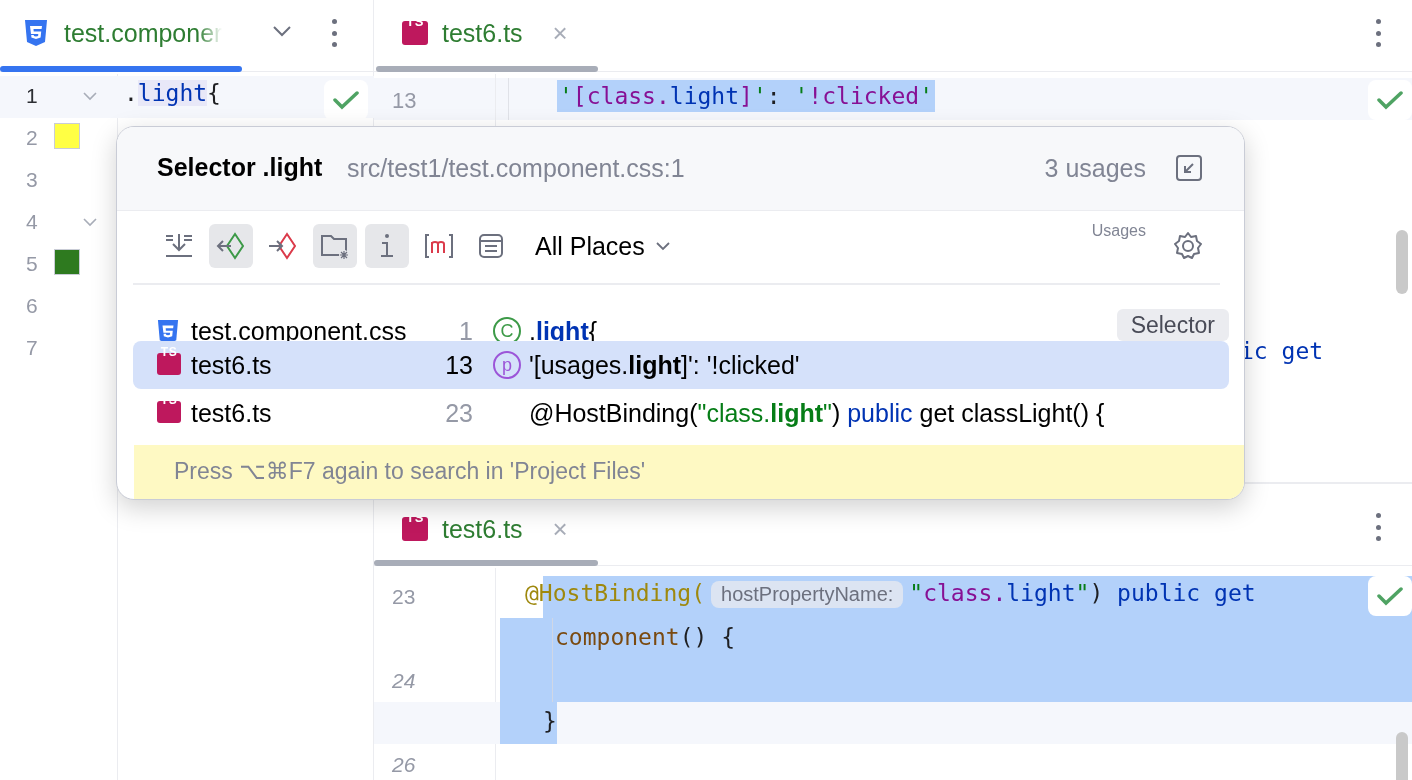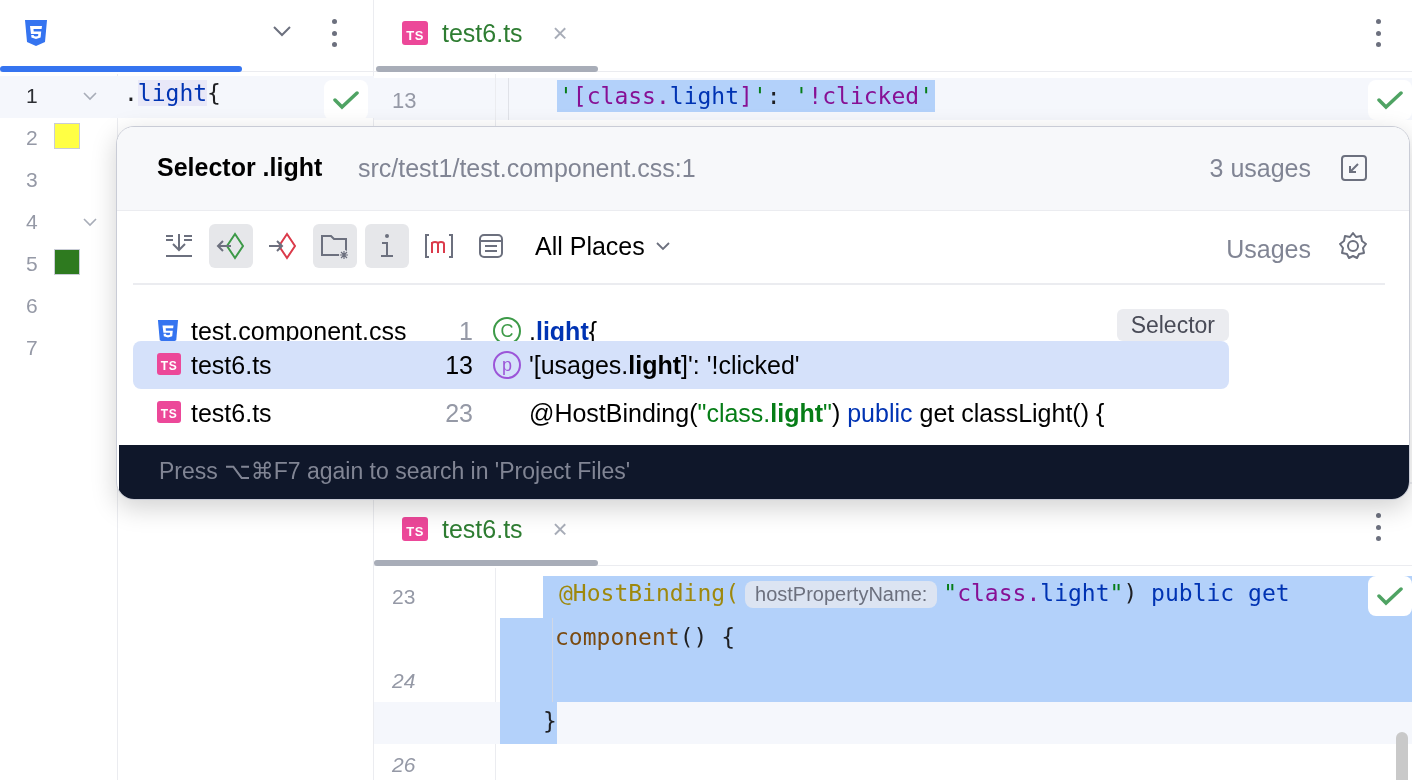--- a/index.html
+++ b/index.html
@@ -6,21 +6,21 @@
   html, body { width: 1412px; height: 780px; overflow: hidden; background: #ffffff; }
   body { position: relative; font-family: "Liberation Sans", sans-serif; color: #1e1f22; }
   .mono { font-family: "DejaVu Sans Mono", "Liberation Mono", monospace; }
 
   
   #left-pane { position: absolute; left: 0; top: 0; width: 374px; height: 780px; border-right: 1px solid #ebecf0; }
   .tabbar { position: absolute; left: 0; top: 0; height: 72px; width: 100%; border-bottom: 1px solid #ebecf0; background: #fff; }
   .tab { position: absolute; display: flex; align-items: center; height: 66px; top: 0; }
   .tab-label { font-size: 25px; color: #2e7d32; white-space: nowrap; }
   .icon-css { width: 24px; height: 26px; margin-right: 16px; }
-  .icon-ts { width: 26px; height: 24px; background: #ec4899; color: #fff; border-radius: 3px; font-size: 13px; font-weight: bold; display: flex; align-items: flex-end; justify-content: center; padding-bottom: 2px; margin-right: 14px; letter-spacing: 0.5px; }
+  .icon-ts { width: 26px; height: 24px; background: #be185d; color: #fff; border-radius: 3px; font-size: 13px; font-weight: bold; display: flex; align-items: flex-end; justify-content: center; padding-bottom: 16px; margin-right: 14px; letter-spacing: 0.5px; }
   .tab-underline { position: absolute; left: 0; top: 66px; width: 242px; height: 6px; background: #3574f0; border-radius: 3px; }
   .tab-scroll { position: absolute; height: 6px; background: #a8adb8; border-radius: 3px; }
   .kebab { position: absolute; width: 6px; height: 28px; display: flex; flex-direction: column; justify-content: space-between; align-items: center; }
   .kebab span { width: 5px; height: 5px; border-radius: 50%; background: #6c707e; display: block; }
   .close-x { color: #a8adb8; font-size: 26px; margin-left: 30px; }
 
   .gutter { position: absolute; left: 0; top: 74px; width: 118px; height: 706px; border-right: 1px solid #ebecf0; }
   .line-no { position: absolute; left: 26px; font-size: 21px; color: #9599a6; font-family: "Liberation Sans", sans-serif; }
   .line-no.cur { color: #2c2e33; }
   .fold { position: absolute; left: 82px; width: 16px; height: 16px; }
@@ -37,55 +37,56 @@
   .sel { background: #b3d1fa; }
   .c-str-green { color: #067d17; }
   .c-purple { color: #871094; }
   .c-blue { color: #0033b3; }
   .c-annot { color: #9e880d; }
   .c-brown { color: #7a4a10; }
   .vscroll { position: absolute; right: 4px; width: 12px; background: #c9c9c9; border-radius: 6px; }
   .inlay { display: inline-block; background: #dce4f2; color: #6c707e; font-family: "Liberation Sans", sans-serif; font-size: 20px; border-radius: 8px; padding: 2px 10px; margin: 0 6px; }
 
   
-  #popup { position: absolute; left: 116px; top: 126px; width: 1294px; height: 374px; background: #fff; border: 1px solid #c9ccd6; border-radius: 18px; box-shadow: 0 8px 26px rgba(0,0,0,0.18); overflow: hidden; }
+  #popup { position: absolute; left: 116px; top: 126px; width: 1129px; height: 374px; background: #fff; border: 1px solid #c9ccd6; border-radius: 18px; box-shadow: 0 8px 26px rgba(0,0,0,0.18); overflow: hidden; }
   .popup-header { position: absolute; left: 0; top: 0; width: 100%; height: 84px; background: #f7f8fa; border-bottom: 1px solid #ebecf0; }
   .ph-title { position: absolute; left: 40px; top: 26px; font-size: 25px; font-weight: bold; color: #000; }
-  .ph-path { position: absolute; left: 241px; top: 27px; font-size: 25px; color: #818594; }
+  .ph-path { position: absolute; left: 230px; top: 27px; font-size: 25px; color: #818594; }
   .ph-count { position: absolute; right: 98px; top: 27px; font-size: 25px; color: #818594; }
   .ph-pin { position: absolute; right: 42px; top: 28px; width: 26px; height: 26px; border: 2px solid #6c707e; border-radius: 4px; }
   .toolbar { position: absolute; left: 40px; top: 96px; height: 46px; display: flex; align-items: center; }
   .tb-btn { width: 44px; height: 44px; border-radius: 6px; display: flex; align-items: center; justify-content: center; margin-right: 8px; }
   .tb-btn.on { background: #e6e7ea; }
   .scope { font-size: 25px; color: #000; margin-left: 14px; display: flex; align-items: center; }
   .scope .chev { margin-left: 10px; }
-  .tb-usages { position: absolute; right: 98px; top: 108px; font-size: 25px; color: #818594; }
+  .tb-usages { position: absolute; right: 98px; top: 95px; font-size: 16px; color: #818594; }
   .tb-gear { position: absolute; right: 40px; top: 103px; }
   .tb-sep { position: absolute; left: 16px; right: 24px; top: 156px; height: 2px; background: #ebecf0; }
   .result { position: absolute; left: 16px; width: 1096px; height: 48px; border-radius: 8px; }
   .result.selected { background: #d5e1fa; }
   .res-icon { position: absolute; left: 24px; top: 12px; }
   .res-file { position: absolute; left: 58px; top: 10px; font-size: 25px; color: #000; }
   .res-line { position: absolute; top: 10px; font-size: 25px; width: 40px; text-align: right; }
   .res-kind { position: absolute; left: 360px; top: 10px; width: 28px; height: 28px; border-radius: 50%; font-size: 18px; display:flex; align-items:center; justify-content:center; }
   .res-code { position: absolute; left: 396px; top: 10px; font-size: 25px; color: #000; white-space: pre; }
   .res-badge { position: absolute; right: 0; top: 2px; height: 32px; background: #ebecf0; border-radius: 6px; font-size: 23px; color: #494b57; padding: 3px 14px; }
-  .popup-footer { position: absolute; left: 2px; bottom: 0; width: 100%; height: 54px; background: #0f172a; }
+  .popup-footer { position: absolute; left: 17px; bottom: 0; width: 100%; height: 54px; background: #fef9c3; }
   .pf-text { position: absolute; left: 40px; top: 13px; font-size: 23px; color: #818594; }
 </style>
 </head>
 <body>
 
 <div id="left-pane">
   <div class="tabbar">
     <div class="tab" style="left:24px;">
       <svg class="icon-css" viewBox="0 0 24 26">
         <path d="M1 0h22l-2 22-9 4-9-4z" fill="#3574f0"></path>
         <path d="M6 6h12l-.4 3H9.5l.2 2.5h7.5l-.6 6-4.6 1.6-4.6-1.6-.2-2.6h2.6l.1 1 2.1.6 2.1-.6.2-2H7z" fill="#fff"></path>
       </svg>
+      <span class="tab-label" style="-webkit-mask-image: linear-gradient(90deg,#000 85%,transparent); mask-image: linear-gradient(90deg,#000 85%,transparent);">test.componer</span>
     </div>
     <svg style="position:absolute; left:272px; top:24px;" width="20" height="14" viewBox="0 0 20 14">
         <path d="M2 3l8 8 8-8" stroke="#6c707e" stroke-width="2" fill="none"></path>
       </svg>
     <div class="kebab" style="left:331px; top:19px;">
         <span></span>
         <span></span>
         <span></span>
       </div>
     <div class="tab-underline"></div>
@@ -171,21 +172,21 @@
     <span class="r-line-no" style="top:143px; color:#2c2e33;">25</span>
     <span class="r-line-no" style="top:185px;font-style:italic;">26</span>
   </div>
   <div style="position:absolute; left:0; top:218px; width:1038px; height:42px; background:#f5f7fc;"></div>
 
   <div class="sel" style="position:absolute; left:169px; top:92px; width:869px; height:42px;"></div>
   <div class="sel" style="position:absolute; left:126px; top:134px; width:912px; height:84px;"></div>
   <div class="sel" style="position:absolute; left:126px; top:218px; width:57px; height:42px;"></div>
   <div style="position:absolute; left:178px; top:134px; height:84px; border-left:1px solid #d0d7e5;"></div>
 
-  <div class="code-line mono" style="left:185px; top:96px;"><span class="c-annot">@HostBinding(</span><span class="inlay">hostPropertyName:</span><span class="c-str-green">"</span><span class="c-purple">class</span><span class="c-purple">.</span><span class="c-blue">light</span><span class="c-str-green">"</span><span>)</span> <span class="c-blue">public</span> <span class="c-blue">get</span></div>
+  <div class="code-line mono" style="left:151px; top:96px;"><span class="c-annot">@HostBinding(</span><span class="inlay">hostPropertyName:</span><span class="c-str-green">"</span><span class="c-purple">class</span><span class="c-purple">.</span><span class="c-blue">light</span><span class="c-str-green">"</span><span>)</span> <span class="c-blue">public</span> <span class="c-blue">get</span></div>
   <div class="code-line mono" style="left:181px; top:140px;"><span class="c-brown">component</span><span>() {</span></div>
   <div class="code-line mono" style="left:169px; top:224px;">}</div>
 
   <div class="check" style="left:994px; top:92px;">
     <svg width="26" height="20" viewBox="0 0 26 20">
         <path d="M2 10l7 7L24 3" stroke="#4fa363" stroke-width="3.5" fill="none" stroke-linecap="round"></path>
       </svg>
   </div>
   <div class="vscroll" style="top:248px; height:60px;"></div>
 </div>

